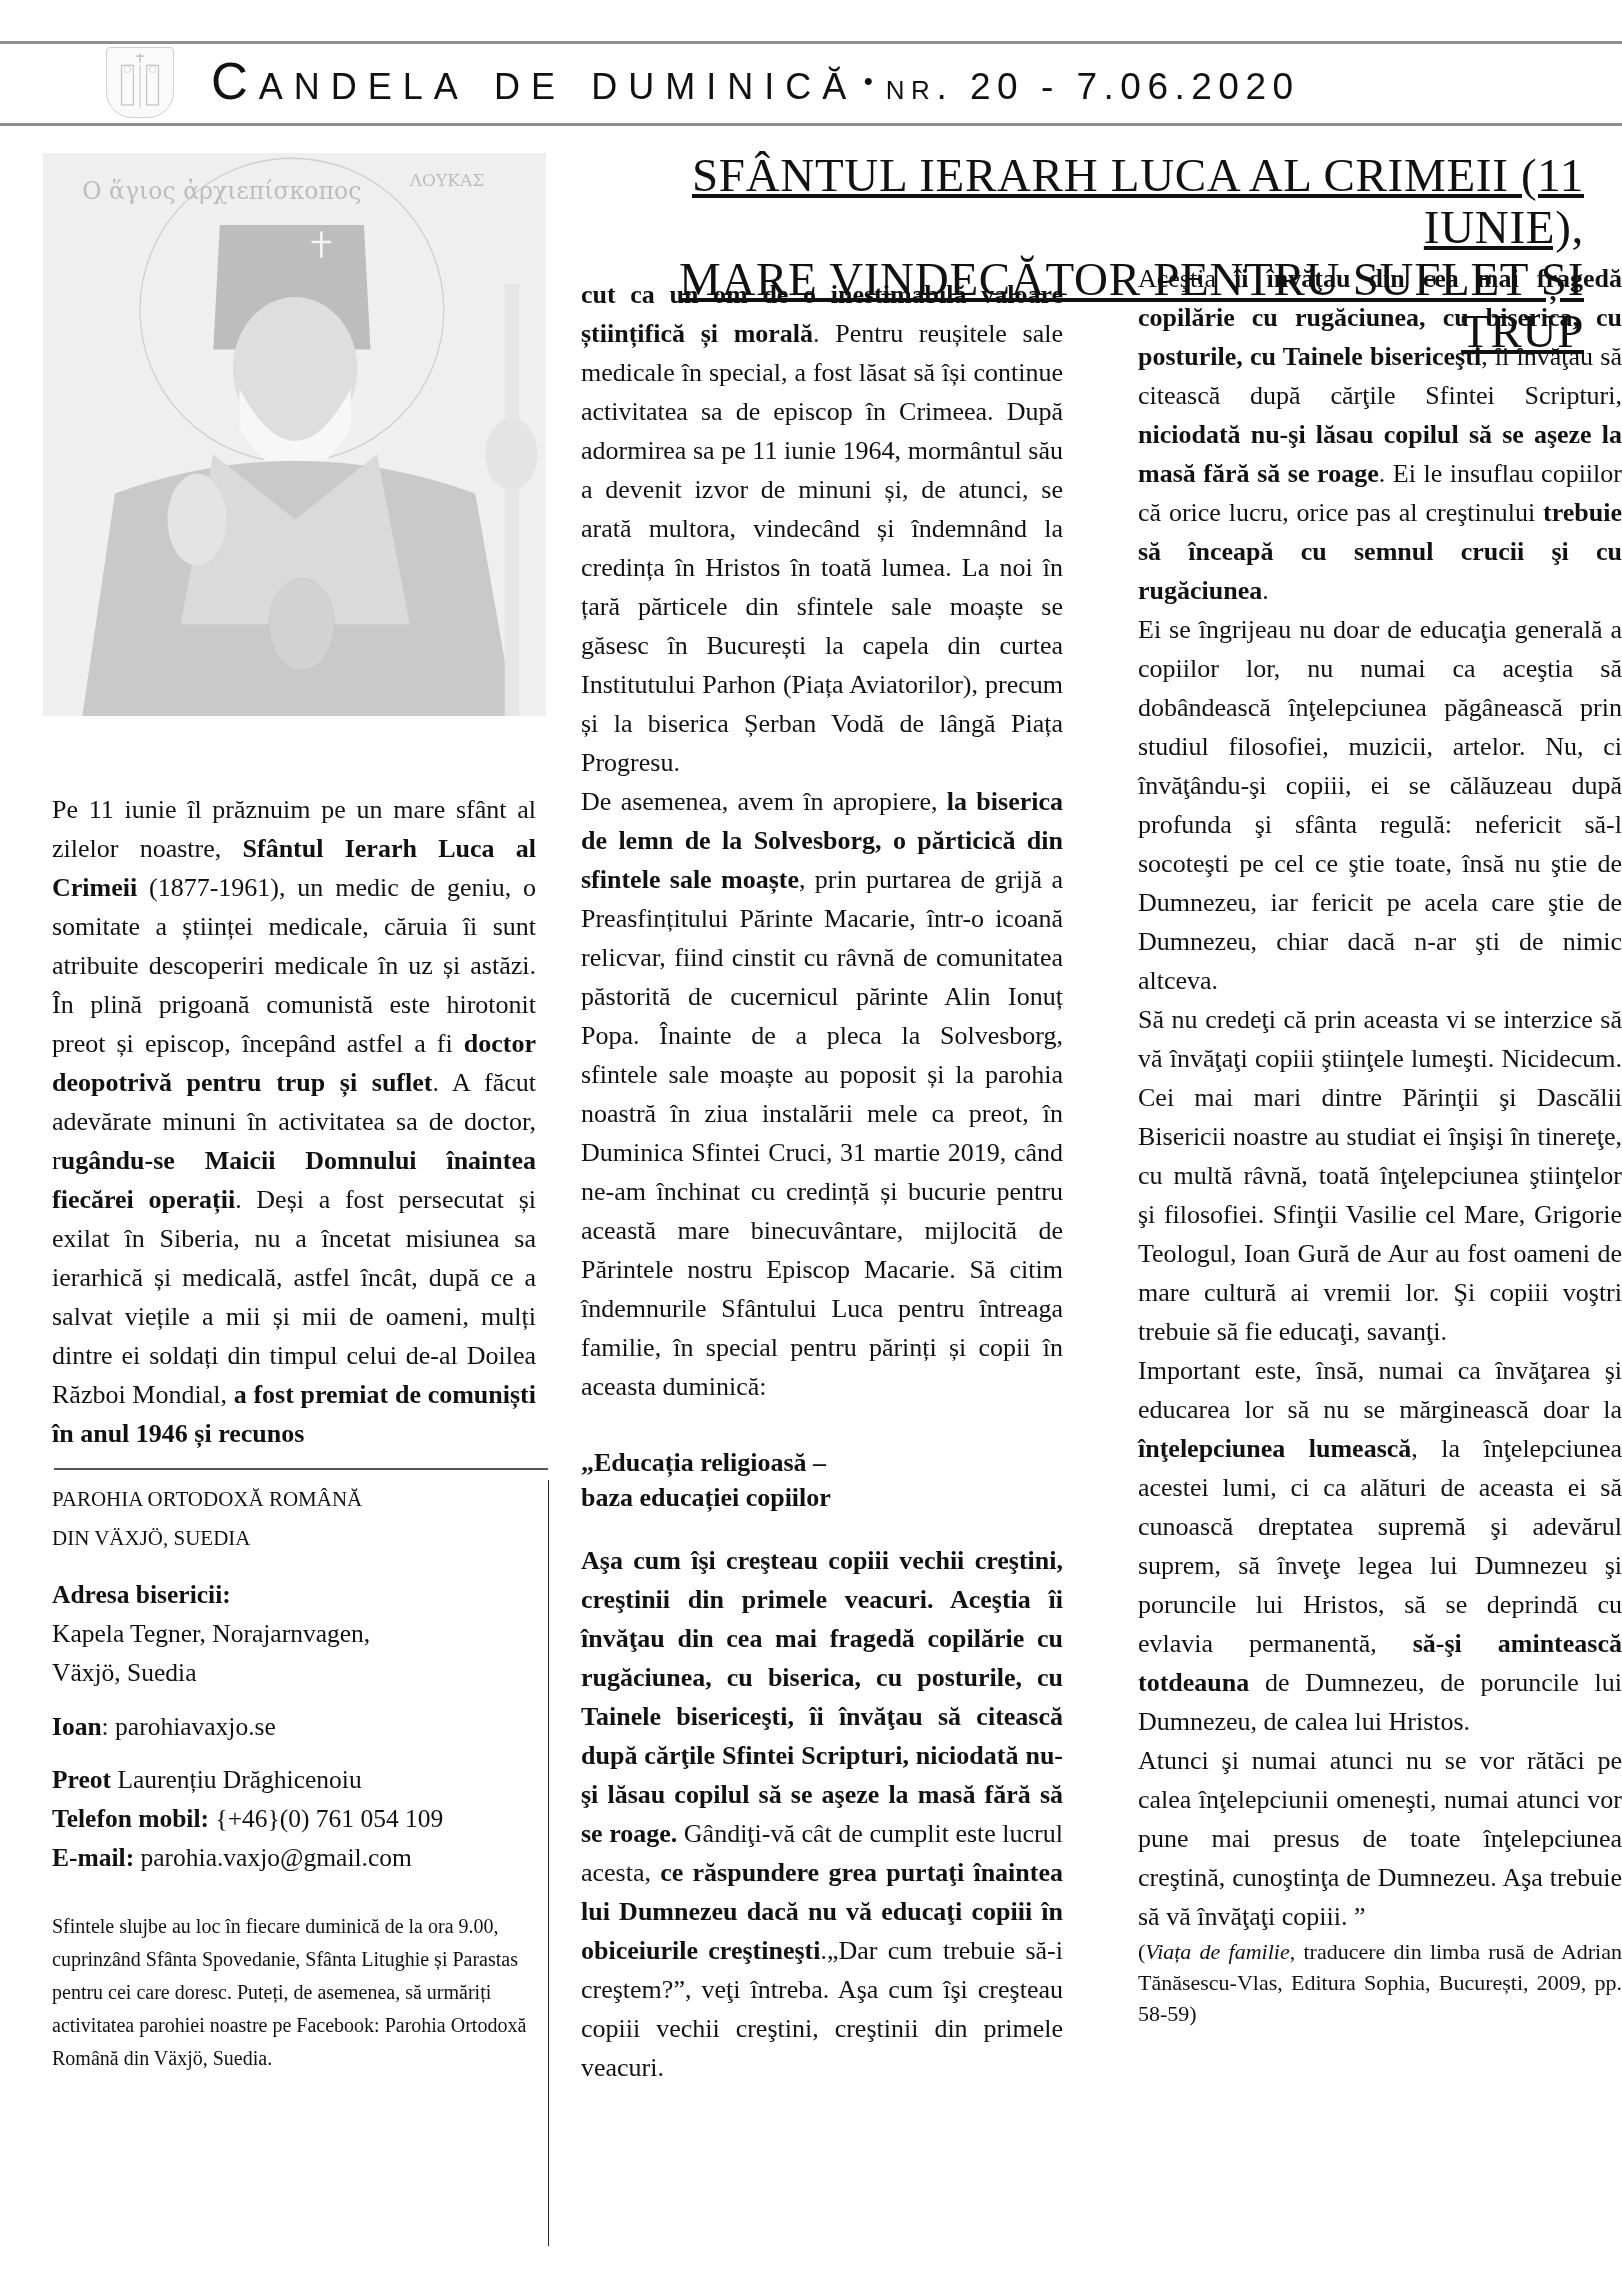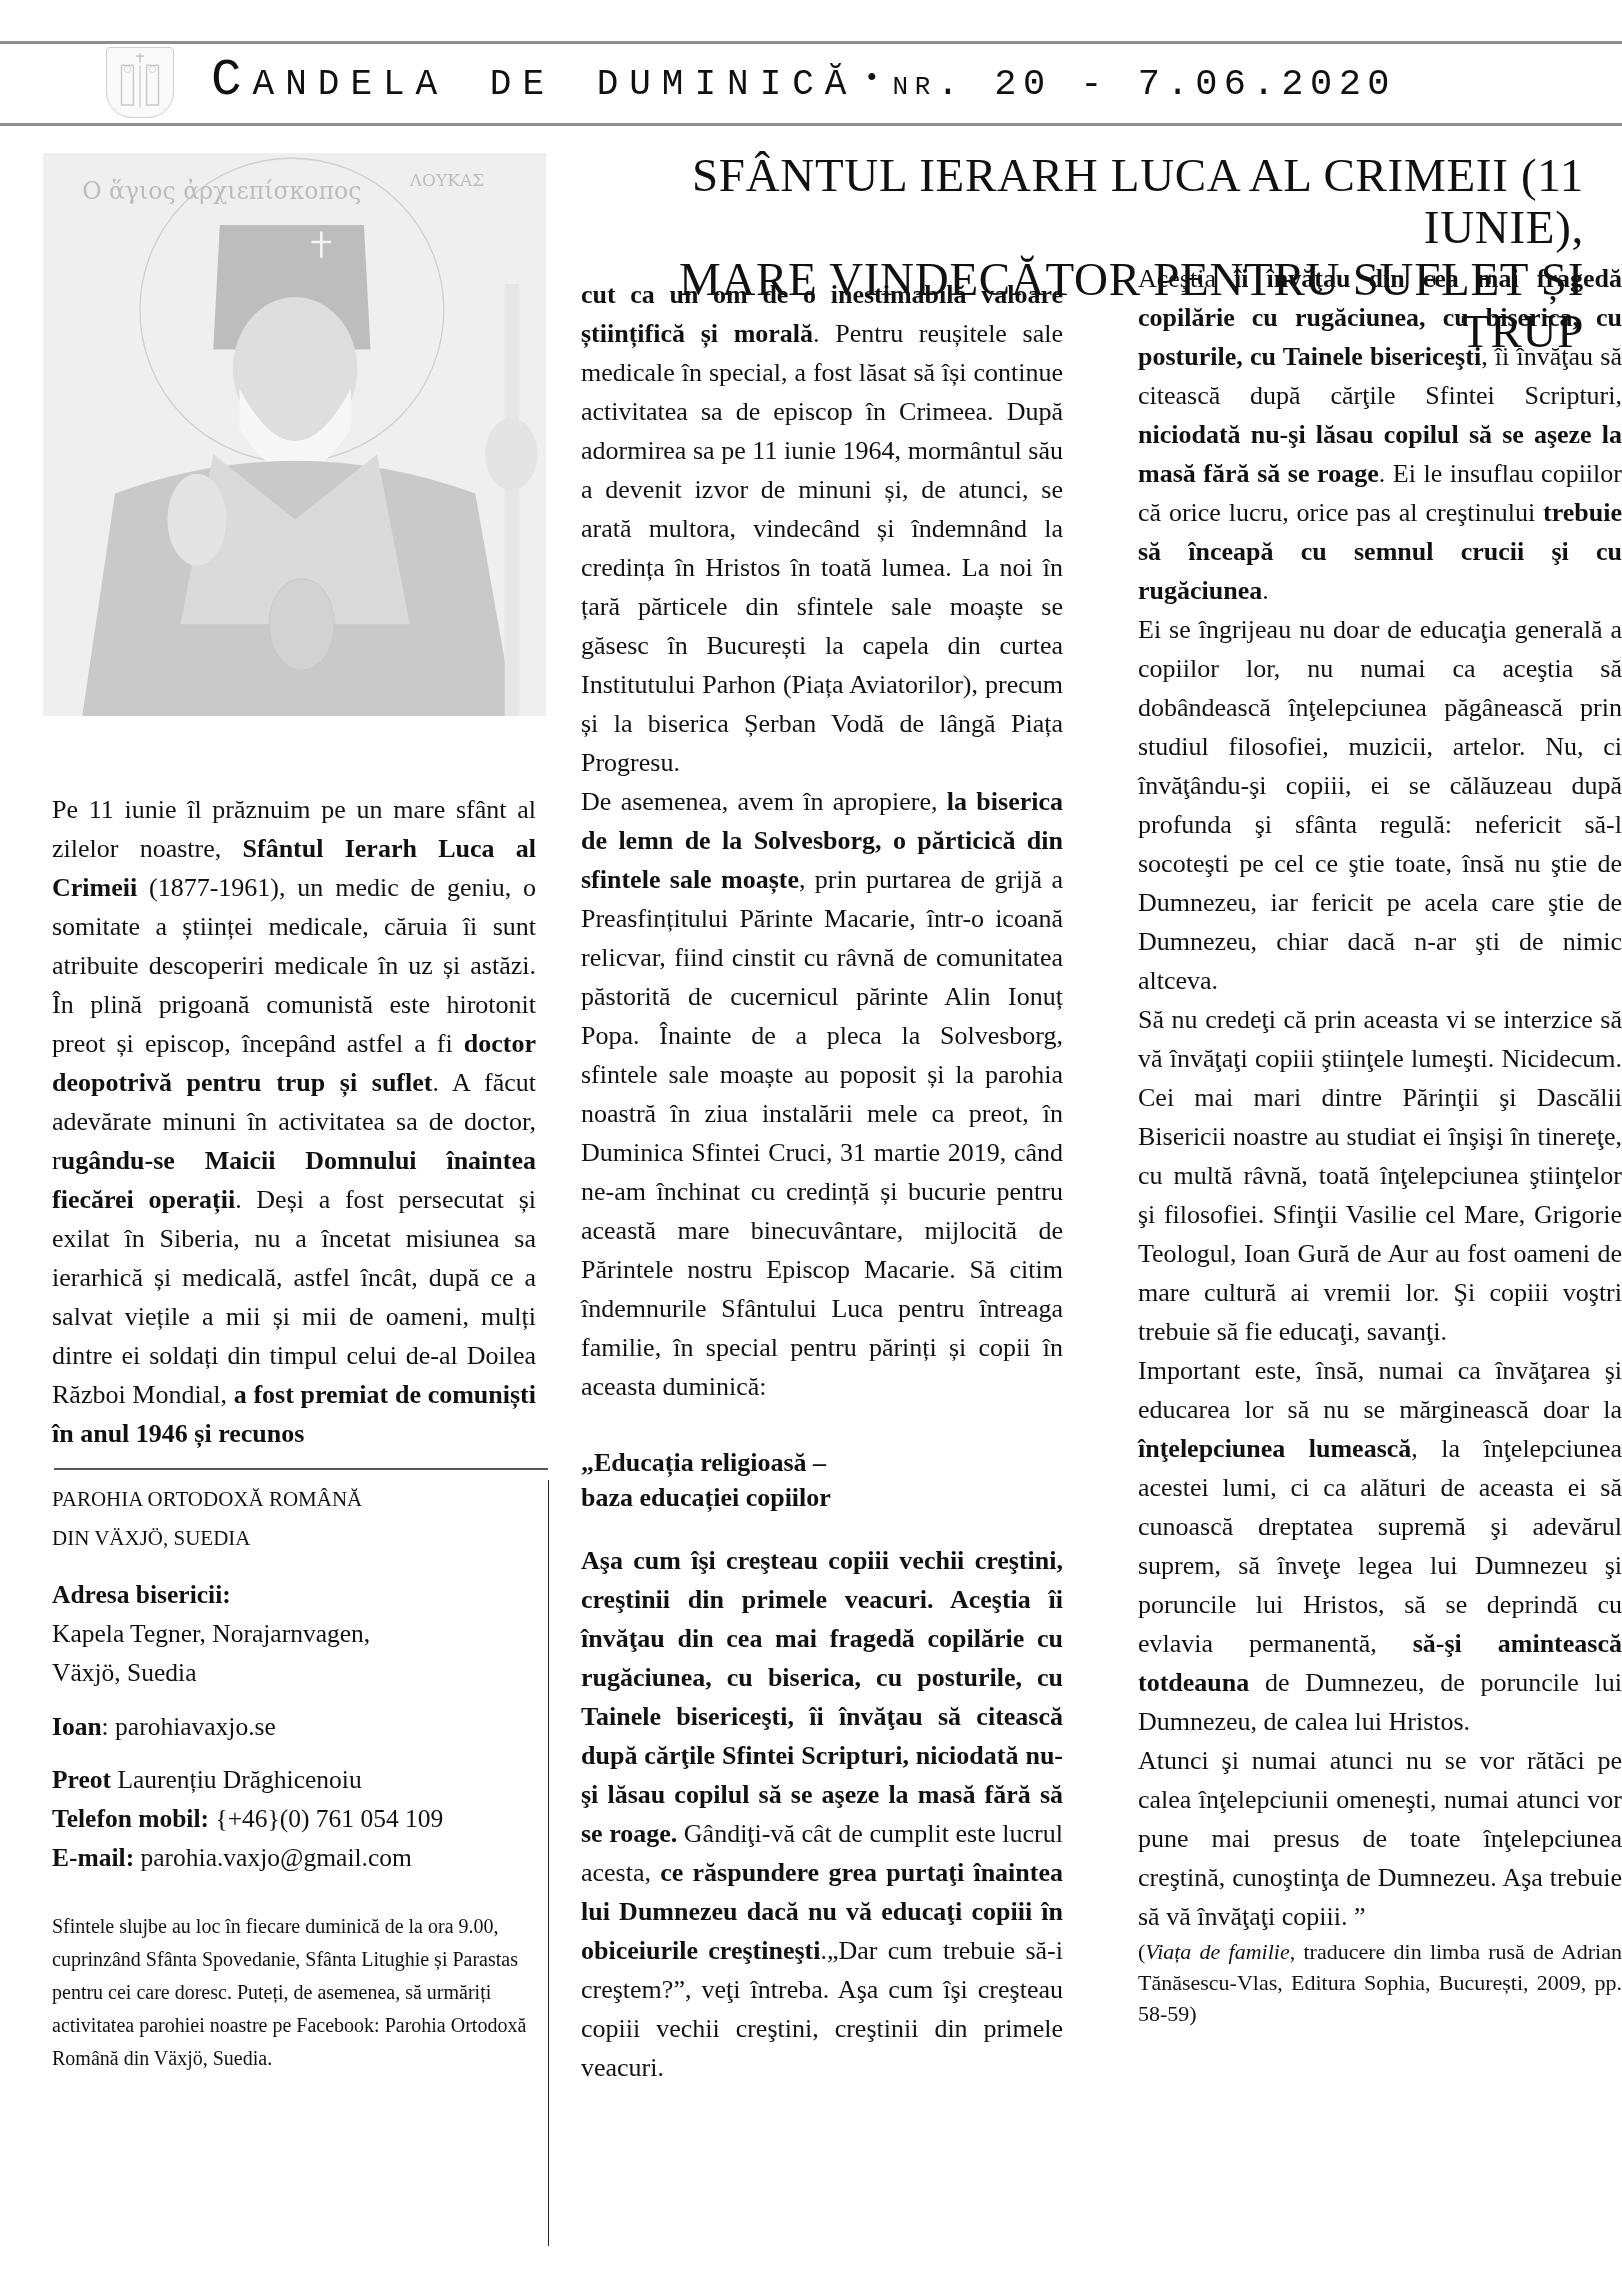--- a/index.html
+++ b/index.html
@@ -11,30 +11,31 @@
     .hr.top { top: 41px; }
     .hr.bot { top: 123px; }
     .logo {
       position: absolute; left: 106px; top: 47px; width: 68px; height: 71px;
       border: 1.3px solid #cfcfcf; border-radius: 3.9px 3.9px 26px 26px; box-sizing: border-box;
       background: #fafafa;
     }
     .logo svg { width: 100%; height: 100%; }
     .masthead {
       position: absolute; left: 211px; top: 52px; height: 63px; display: flex; align-items: baseline;
-      font-family: Liberation Mono, monospace; white-space: nowrap;
+      font-family: Liberation Sans, sans-serif; white-space: nowrap;
     }
     .mast-title { font-size: 51px; letter-spacing: 11px; font-variant: small-caps; }
     .mast-dot { font-size: 26px; margin: 0 13px 0 6.5px; position: relative; top: -9.2px; }
     .mast-issue { font-size: 37px; letter-spacing: 6.5px; font-variant: small-caps; }
 
     .article-title {
       position: absolute; left: 576px; top: 149px; width: 1008px; text-align: right;
       font-family: "Liberation Serif", serif; font-size: 47px; line-height: 52px; letter-spacing: 0.7px;
       text-transform: uppercase;
+      text-decoration: underline;
     }
     .article-title div { text-align: right; }
 
     .portrait {
       position: absolute; left: 43px; top: 153px; width: 503px; height: 563px;
       background: #bef264; overflow: hidden; border-radius: 2.6px;
     }
     .portrait svg { width: 100%; height: 100%; }
 
     .col { position: absolute; font-size: 26px; line-height: 39px; text-align: justify; hyphens: manual; }

